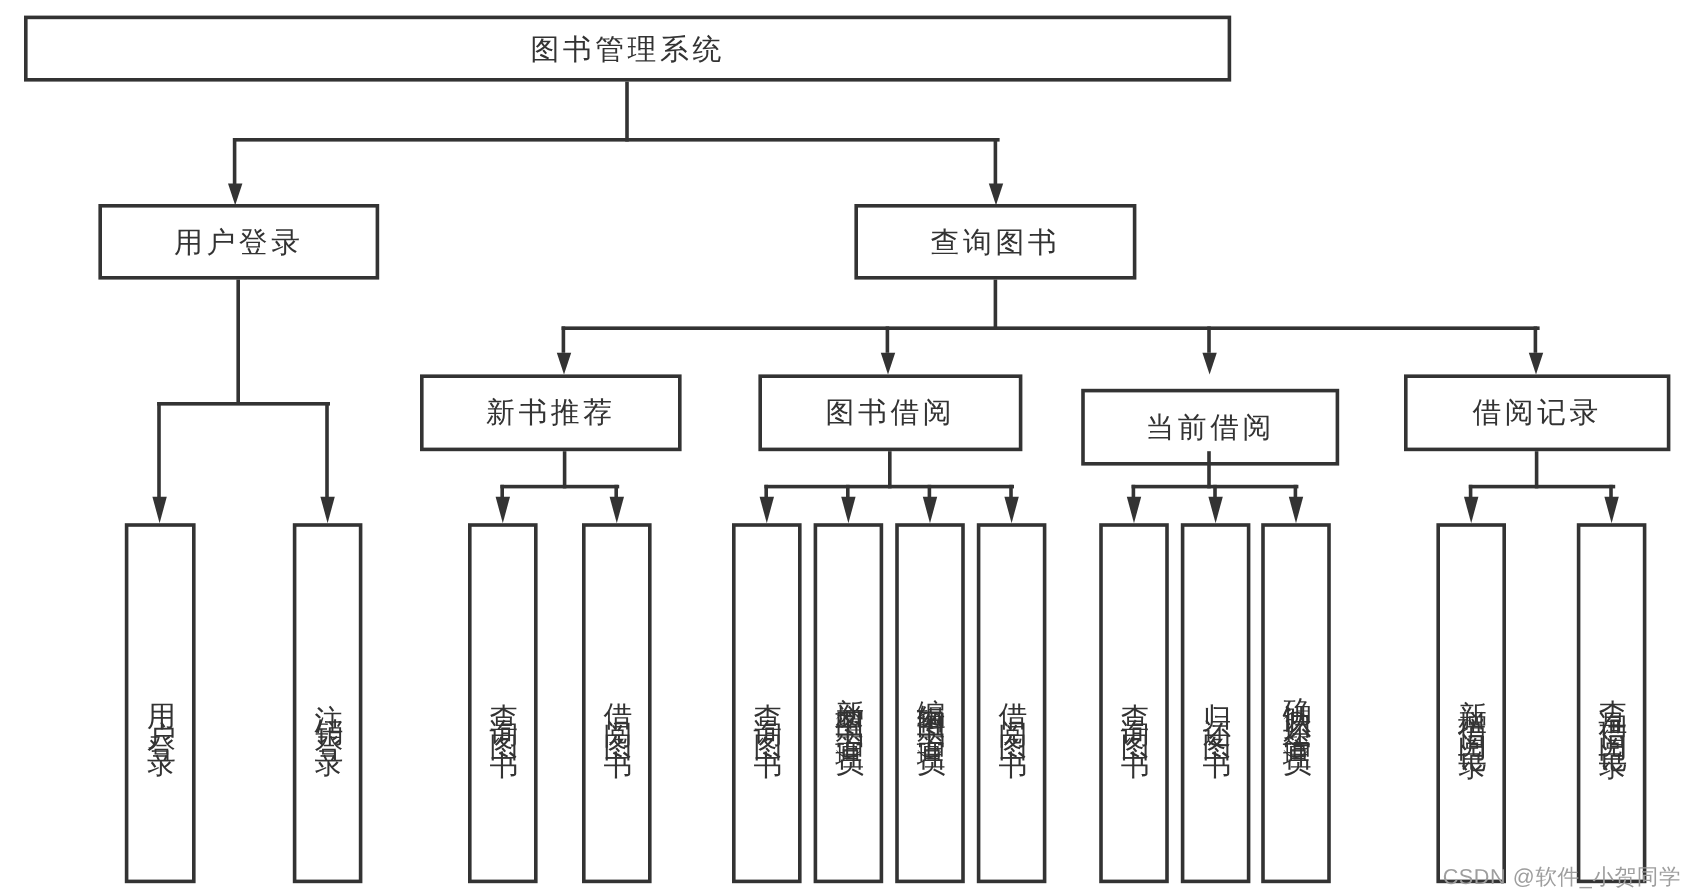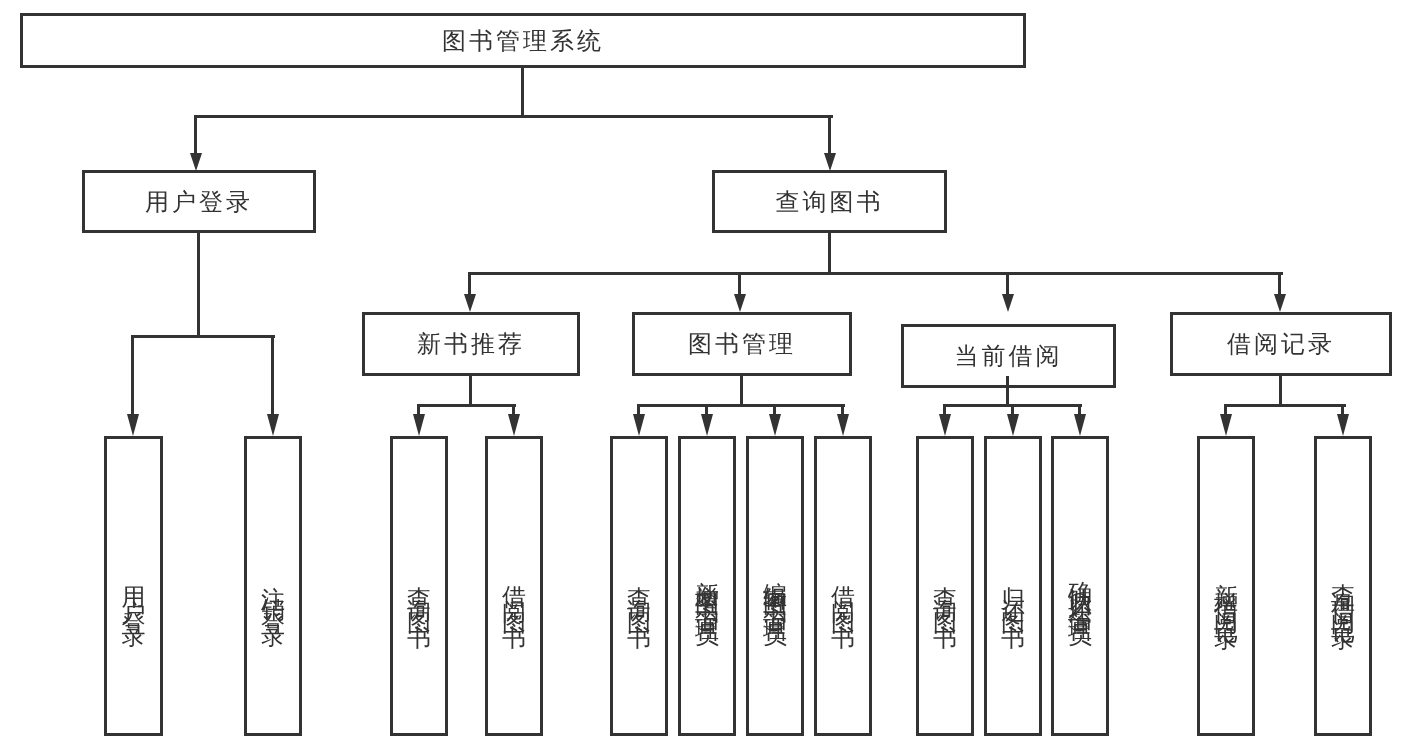--- a/index.html
+++ b/index.html
@@ -95,25 +95,25 @@
   <div class="lh" style="left:468px;top:272px;width:815px"></div>
   <div class="lv" style="left:468px;top:272px;height:22px"></div>
   <div class="arr" style="left:464px;top:294px"></div>
   <div class="lv" style="left:738px;top:272px;height:22px"></div>
   <div class="arr" style="left:734px;top:294px"></div>
   <div class="lv" style="left:1006px;top:272px;height:22px"></div>
   <div class="arr" style="left:1002px;top:294px"></div>
   <div class="lv" style="left:1278px;top:272px;height:22px"></div>
   <div class="arr" style="left:1274px;top:294px"></div>
 
-  <div class="box" style="left:362px;top:312px;width:218px;height:64px">
+  <div class="box" style="left:350px;top:312px;width:218px;height:64px">
     <span class="hlbl">新书推荐</span>
   </div>
   <div class="box" style="left:632px;top:312px;width:220px;height:64px">
-    <span class="hlbl">图书管理</span>
+    <span class="hlbl">图书借阅</span>
   </div>
   <div class="box" style="left:901px;top:324px;width:215px;height:64px">
     <span class="hlbl">当前借阅</span>
   </div>
   <div class="box" style="left:1170px;top:312px;width:222px;height:64px">
     <span class="hlbl">借阅记录</span>
   </div>
 
   <div class="lv" style="left:469px;top:376px;height:31px"></div>
   <div class="lh" style="left:417px;top:404px;width:99px"></div>
@@ -182,14 +182,15 @@
   <div class="box" style="left:1051px;top:436px;width:58px;height:300px">
     <span class="vlbl" style="letter-spacing: 6px; margin-bottom: -6px;">确认归还（管理员）</span>
   </div>
   <div class="box" style="left:1197px;top:436px;width:58px;height:300px">
     <span class="vlbl" style="letter-spacing: 9px; margin-bottom: -9px;">新增借阅记录</span>
   </div>
   <div class="box" style="left:1314px;top:436px;width:58px;height:300px">
     <span class="vlbl" style="letter-spacing: 9px; margin-bottom: -9px;">查询借阅记录</span>
   </div>
 
+  <div class="watermark">CSDN @软件_小贺同学</div>
 
 </div>
 
 </body></html>

